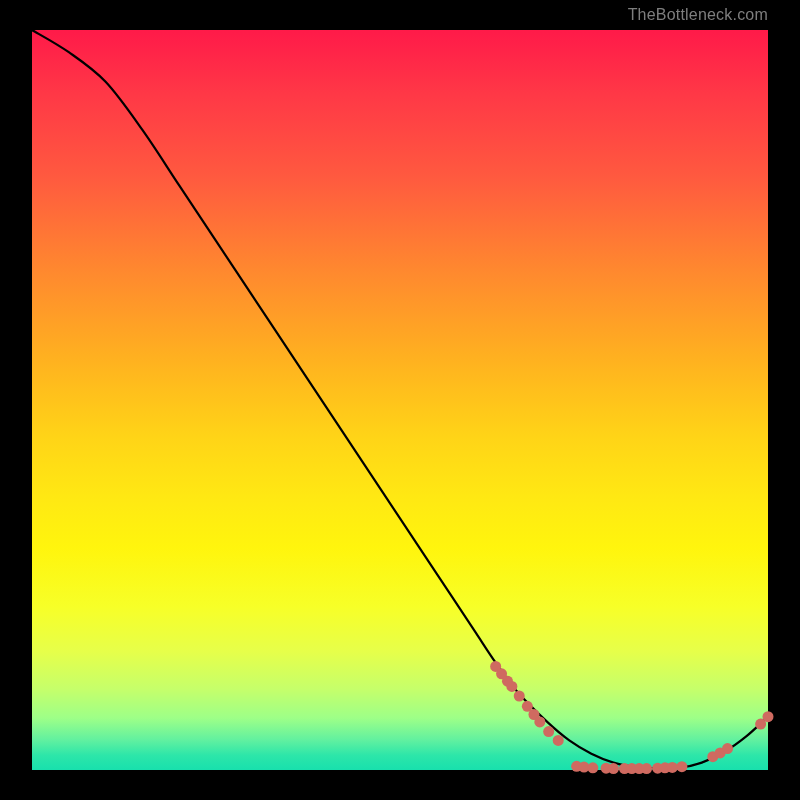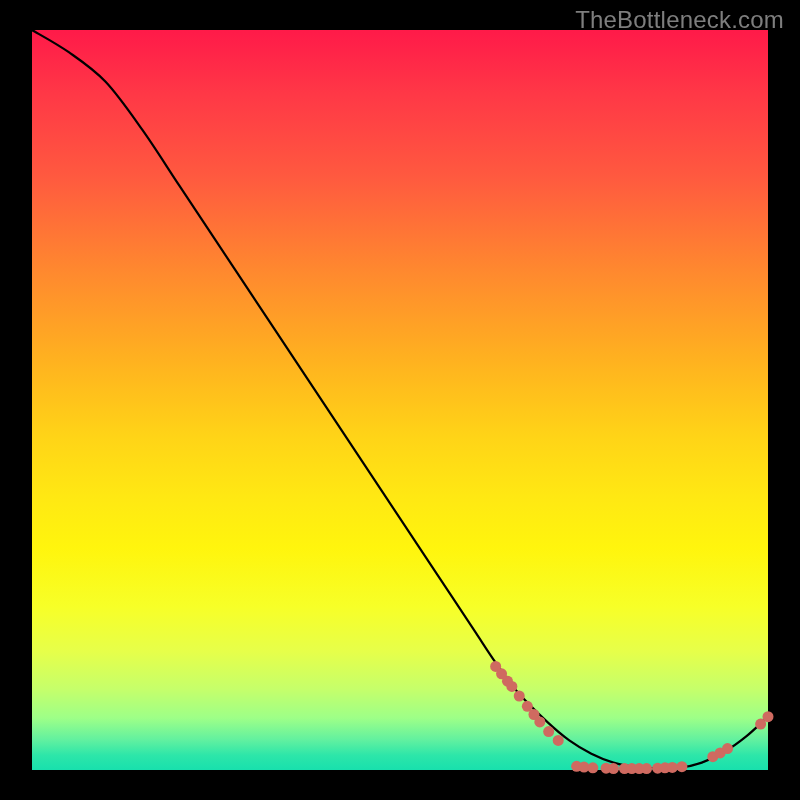--- a/index.html
+++ b/index.html
@@ -39,23 +39,23 @@
       #c6ff6a 89%,
       #9dff88 93%,
       #60f0a0 96%,
       #2de6a9 98%,
       #18e0ad 100%
     );
   }
   .watermark {
     position: absolute;
     top: 6px;
-    right: 16px;
+    right: 32px;
     color: #7e7e7e;
-    font-size: 24px;
+    font-size: 16px;
     letter-spacing: 0.2px;
     font-weight: 400;
     user-select: none;
   }
   svg.curve {
     position: absolute;
     left: 0;
     top: 0;
     width: 736px;
     height: 740px;

